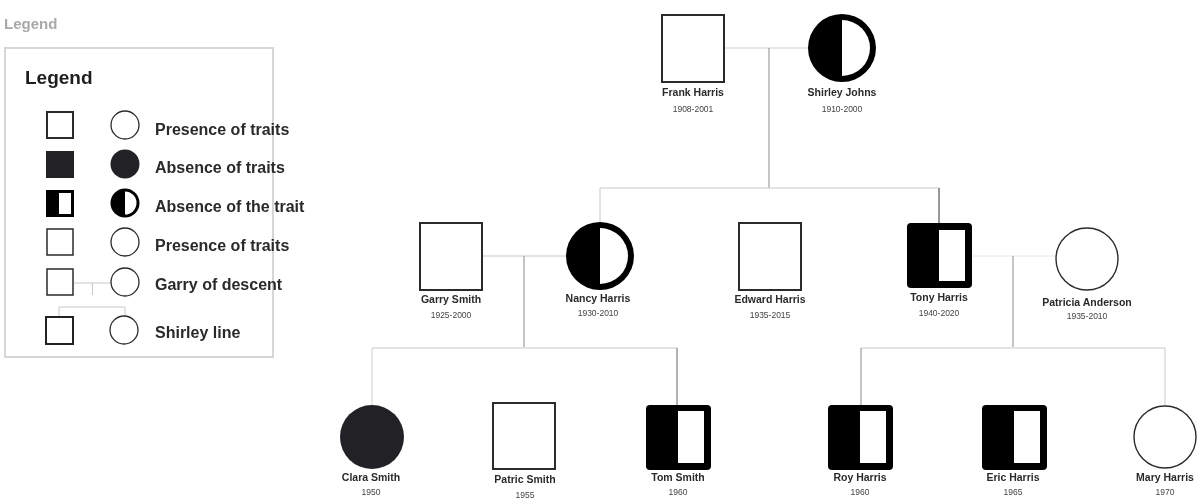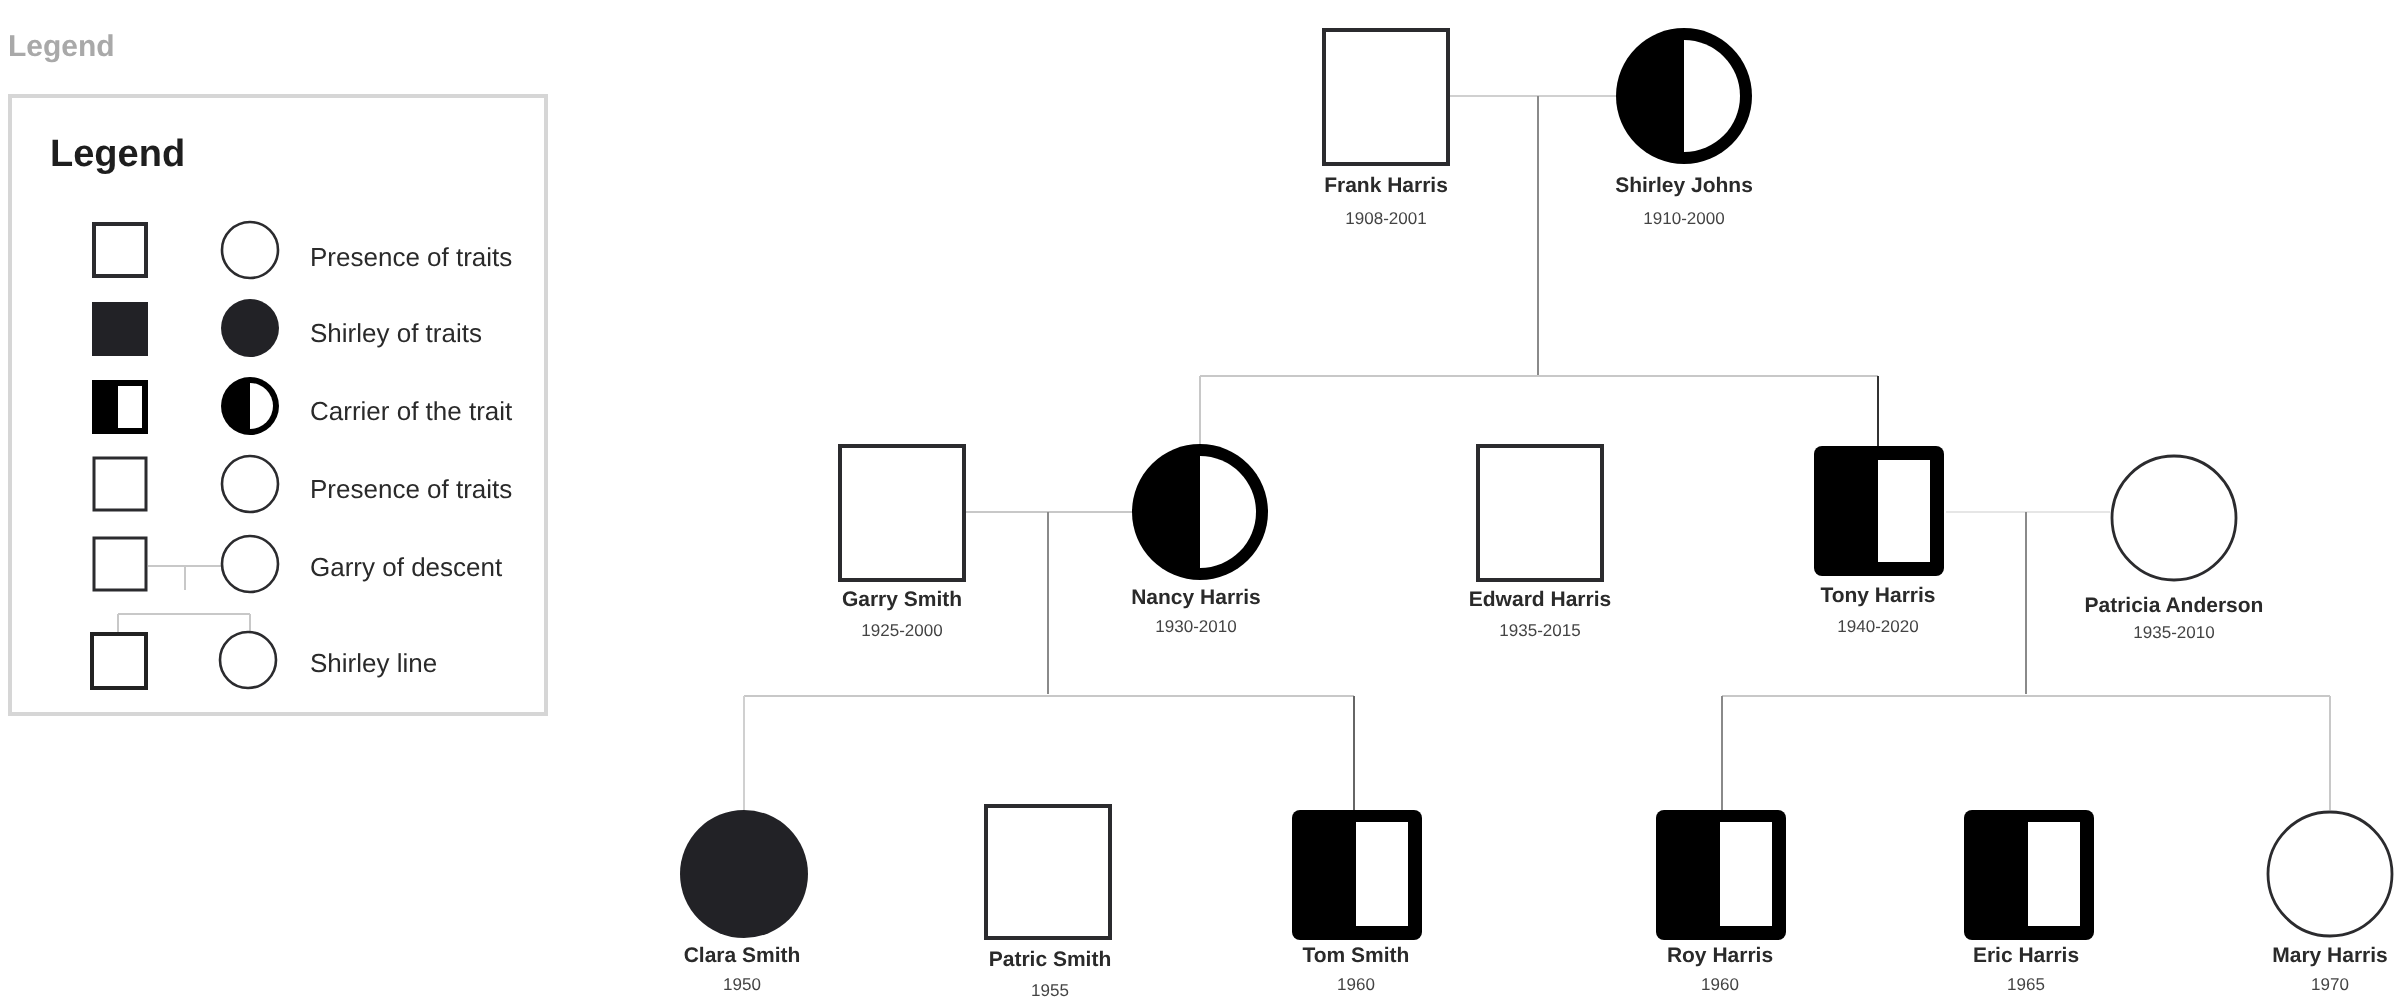--- a/index.html
+++ b/index.html
@@ -2,35 +2,35 @@
 <html><head>
   <meta charset="utf-8">
   <style>
     html, body { margin: 0; padding: 0; background: #ffffff; }
     body { width: 1200px; height: 504px; position: relative; overflow: hidden;
            font-family: "Liberation Sans", "DejaVu Sans", sans-serif; }
     .page-label { position: absolute; left: 4px; top: 15px; font-size: 15px; font-weight: bold; color: #a9a9a9; }
     .legend-box { position: absolute; left: 4px; top: 47px; width: 270px; height: 311px;
                   border: 2px solid #d6d6d6; box-sizing: border-box; background: #fff; }
     .legend-title { position: absolute; left: 19px; top: 18px; font-size: 19px; font-weight: bold; color: #1e1e1e; }
-    .legend-label { position: absolute; left: 149px; font-size: 13px; font-weight: normal; color: #2a2a2a; white-space: nowrap; }
+    .legend-label { position: absolute; left: 149px; font-size: 16px; font-weight: bold; color: #2a2a2a; white-space: nowrap; }
     svg { position: absolute; left: 0; top: 0; }
     .name { font-size: 10.5px; font-weight: bold; fill: #2a2a2a; text-anchor: middle; }
     .years { font-size: 8.5px; fill: #444; text-anchor: middle; }
   </style>
 </head>
 <body>
 
 <div class="page-label">Legend</div>
 
 <div class="legend-box">
   <div class="legend-title">Legend</div>
   <div class="legend-label" style="top:72px">Presence of traits</div>
-  <div class="legend-label" style="top:110px">Shirley of traits</div>
-  <div class="legend-label" style="top:149px">Carrier of the trait</div>
+  <div class="legend-label" style="top:110px">Absence of traits</div>
+  <div class="legend-label" style="top:149px">Absence of the trait</div>
   <div class="legend-label" style="top:188px">Presence of traits</div>
   <div class="legend-label" style="top:227px">Garry of descent</div>
   <div class="legend-label" style="top:275px">Shirley line</div>
 </div>
 
 <svg width="1200" height="504" viewBox="0 0 1200 504">
 
   <g>
     <rect x="47" y="112" width="26" height="26" fill="#fff" stroke="#2b2b2e" stroke-width="2"></rect>
     <circle cx="125" cy="125" r="14" fill="#fff" stroke="#2b2b2e" stroke-width="1.3"></circle>

